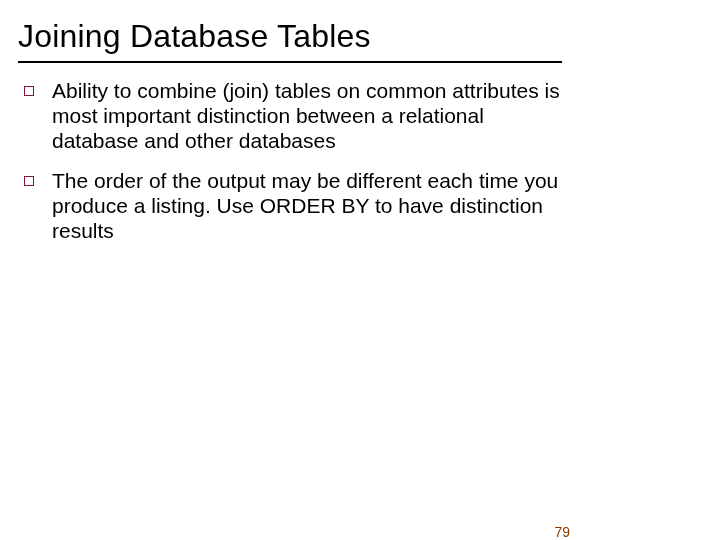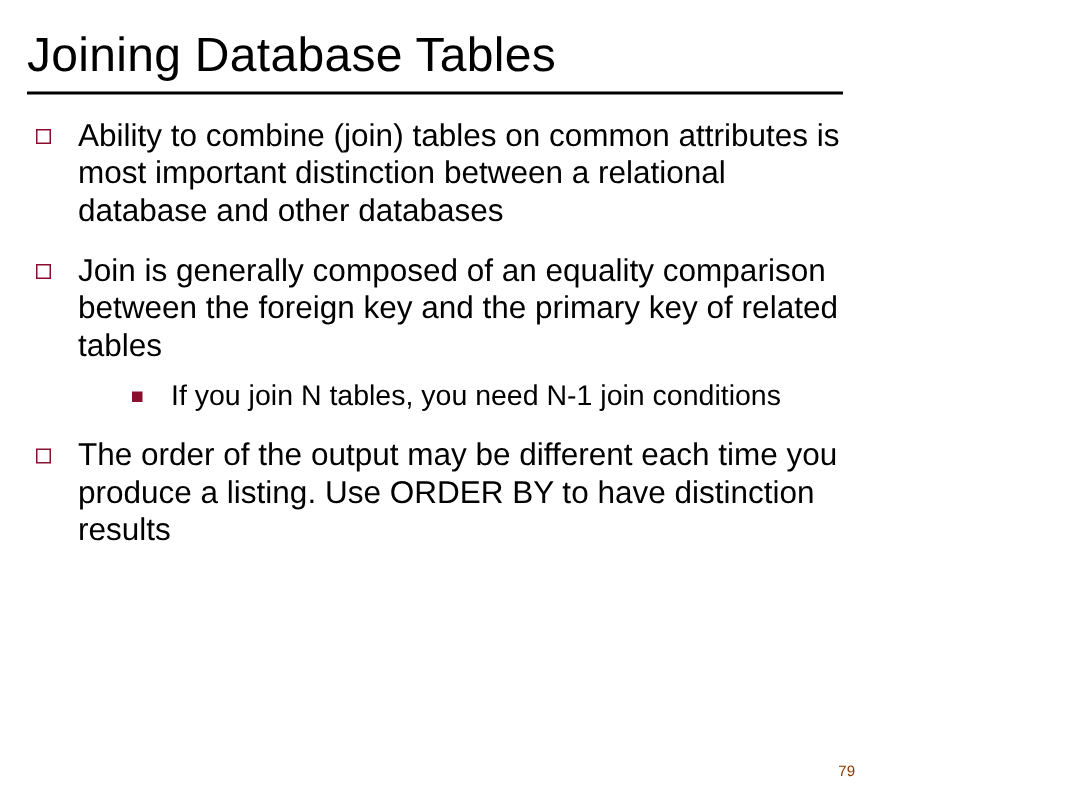--- a/index.html
+++ b/index.html
@@ -75,50 +75,40 @@
     left: 6px;
     bottom: 6px;
     font-family: "Times New Roman", Times, serif;
     font-style: italic;
     font-size: 11px;
     color: #8a0f2e;
   }
   .footer-right {
     position: absolute;
     right: 10px;
-    bottom: 20px;
-    font-size: 10px;
+    bottom: 0;
+    font-size: 14px;
     color: #8a3a00;
   }
 </style>
 </head>
 <body>
 
 <div class="slide">
   <h1 class="title">Joining Database Tables</h1>
   <hr class="rule">
 
   <ul class="bullets">
 
     <li>
       <span class="bullet-sq"></span>
       <span>Ability to combine (join) tables on common attributes is most important distinction between a relational database and other databases</span>
     </li>
 
 
-    <li>
-      <span class="bullet-sq"></span>
-      <span>Join is generally composed of an equality comparison between the foreign key and the primary key of related tables</span>
-      <ul class="sub">
-        <li>
-          <span class="sub-sq"></span>
-          <span>If you join N tables, you need N-1 join conditions</span>
-        </li>
-      </ul>
-    </li>
 
     <li>
       <span class="bullet-sq"></span>
       <span>The order of the output may be different each time you produce a listing. Use ORDER BY to have distinction results</span>
     </li>
 
   </ul>
 
   <div class="footer-right">79</div>
 </div>

